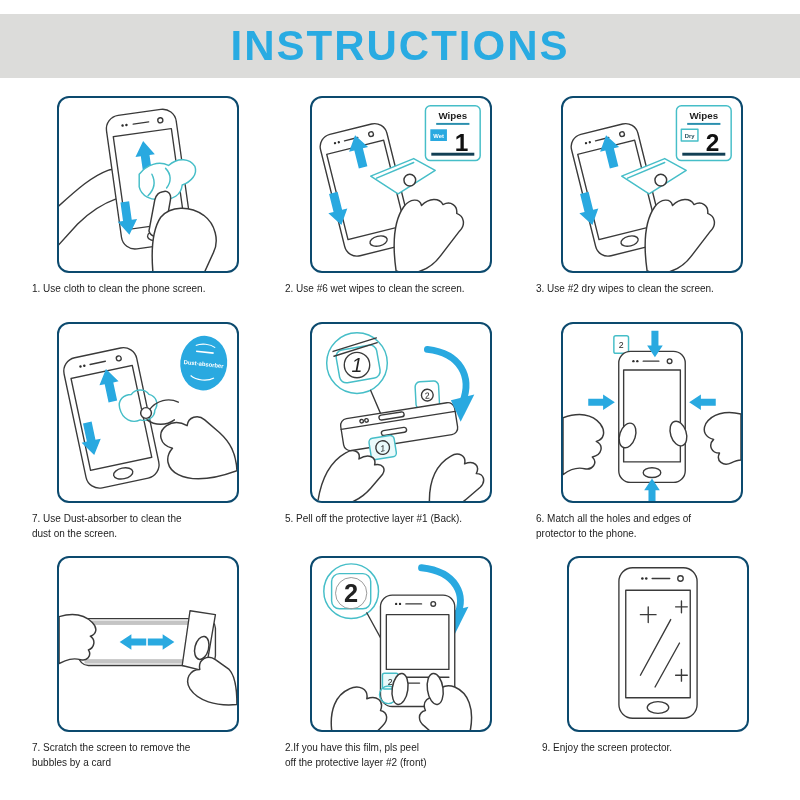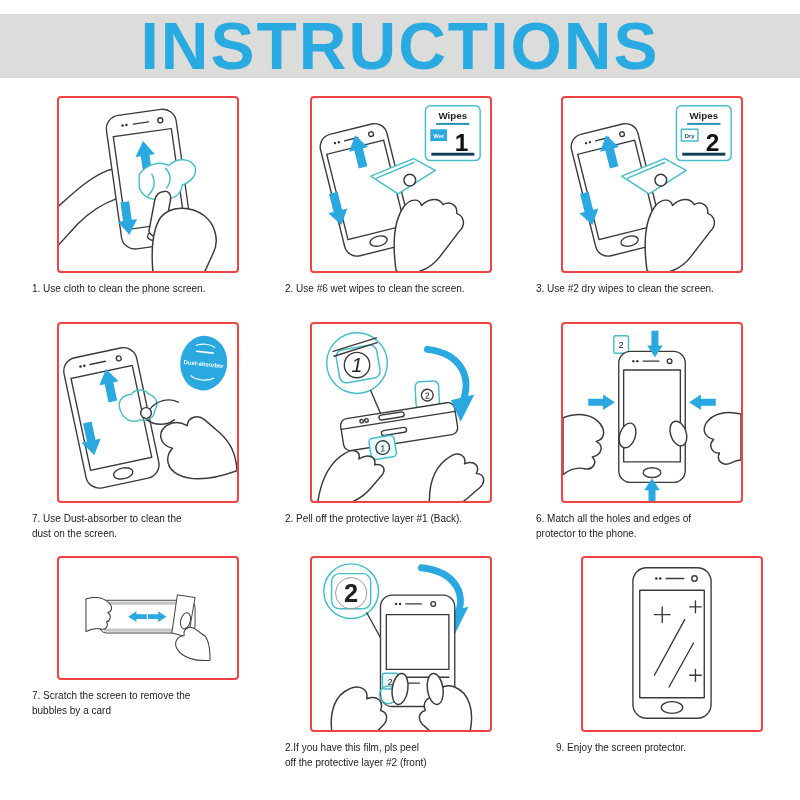--- a/index.html
+++ b/index.html
@@ -1,23 +1,23 @@
 <!DOCTYPE html>
 <html><head>
 <meta charset="utf-8">
 <style>
   html,body{margin:0;padding:0;background:#fff;}
   .page{position:relative;width:800px;height:800px;background:#fff;overflow:hidden;
         font-family:"Liberation Sans",sans-serif;}
   .band{position:absolute;left:0;top:14px;width:800px;height:64px;background:#dcdcda;
         display:flex;align-items:center;justify-content:center;}
-  .band h1{margin:12px;font-size:66px;font-weight:bold;color:#29abe2;letter-spacing:2px;}
+  .band h1{margin:12px;font-size:42px;font-weight:bold;color:#29abe2;letter-spacing:2px;}
   figure.step{position:absolute;margin:0;}
-  .panel{width:100%;height:100%;box-sizing:border-box;border:2px solid #ef4444;
-         border-radius:4px;background:#fff;overflow:hidden;}
+  .panel{width:100%;height:100%;box-sizing:border-box;border:2px solid #0c4a6e;
+         border-radius:12px;background:#fff;overflow:hidden;}
   .panel svg{display:block;width:100%;height:100%;}
   figcaption{position:absolute;left:-25px;top:calc(100% + 8px);width:270px;
              font-size:10px;line-height:1.5;color:#1d1d1d;white-space:pre-line;}
   
   svg text{font-family:"Liberation Sans",sans-serif;}
   .ln{fill:none;stroke:#3a3a3a;stroke-width:1.4;stroke-linecap:round;stroke-linejoin:round;}
   .fw{fill:#fff;stroke:#3a3a3a;stroke-width:1.4;stroke-linejoin:round;}
   .hand{fill:#fff;stroke:#3a3a3a;stroke-width:1.5;stroke-linejoin:round;stroke-linecap:round;}
   .tl{fill:none;stroke:#46bec8;stroke-width:1.5;stroke-linecap:round;stroke-linejoin:round;}
   .tlf{fill:#fff;stroke:#46bec8;stroke-width:1.5;stroke-linejoin:round;}
@@ -200,21 +200,21 @@
         </g>
       </g>
       <g>
         <path class="bluecurve" d="M118,26 C152,30 164,54 154,80"></path>
         <polygon class="blue" points="142,78 166,72 152,100"></polygon>
       </g>
       <path class="hand" d="M6,181 C10,156 20,140 34,132 c8,-5 16,-2 14,6 c10,-6 18,-2 16,6 c8,-2 12,4 8,10 l-12,14 c-12,14 -30,20 -46,18 z"></path>
       <path class="hand" d="M120,181 c0,-22 8,-38 22,-46 c8,-5 16,0 14,8 c10,-4 16,2 12,10 c8,0 10,8 4,14 l-14,12 c-12,10 -26,12 -38,2 z"></path>
     </svg>
       </div>
-    <figcaption>2. Pell off the protective layer #1 (Back).</figcaption>
+    <figcaption>5. Pell off the protective layer #1 (Back).</figcaption>
   </figure>
 
   <figure class="step" style="left:561px;top:322px;width:182px;height:181px;">
     <div class="panel">
         <svg viewBox="0 0 182 181">
       <g>
         <rect class="tlf" x="52" y="12" width="15" height="18" rx="2"></rect>
         <text class="t-tab" x="59.5" y="25" text-anchor="middle">2</text>
       </g>
       <g transform="translate(57,28)">
@@ -233,21 +233,21 @@
       <path class="hand" d="M0,96 c16,-6 30,-4 38,6 c6,8 4,16 -4,18 c8,4 6,14 -4,16 c6,6 0,14 -8,12 c-8,-2 -14,0 -22,6 z"></path>
       <ellipse class="hand" cx="66" cy="114" rx="8" ry="13" transform="rotate(18 66 114)"></ellipse>
       <path class="hand" d="M182,92 c-16,-4 -30,0 -36,10 c-4,8 0,14 8,16 c-6,6 -2,14 6,14 c-4,8 4,14 12,10 c4,-2 7,-3 10,-3 z"></path>
       <ellipse class="hand" cx="118" cy="112" rx="8" ry="13" transform="rotate(-18 118 112)"></ellipse>
     </svg>
       </div>
     <figcaption>6. Match all the holes and edges of
 protector to the phone.</figcaption>
   </figure>
 
-  <figure class="step" style="left:57px;top:556px;width:182px;height:124px;">
+  <figure class="step" style="left:57px;top:556px;width:182px;height:176px;">
     <div class="panel">
         <svg viewBox="0 0 182 176">
       <g>
         <rect class="fw" x="20" y="62" width="140" height="48" rx="10"></rect>
         <rect x="26" y="64" width="108" height="4.5" fill="#c4c4c4"></rect>
         <rect x="26" y="103.5" width="108" height="4.5" fill="#c4c4c4"></rect>
       </g>
       <path class="blue" transform="translate(62,86) rotate(-90) scale(0.8)" d="M0,0 L10,15 L4.5,15 L4.5,34 L-4.5,34 L-4.5,15 L-10,15 Z"></path>
       <path class="blue" transform="translate(118,86) rotate(90) scale(0.8)" d="M0,0 L10,15 L4.5,15 L4.5,34 L-4.5,34 L-4.5,15 L-10,15 Z"></path>
       <path class="fw" d="M134,54 L160,58 L150,116 L126,110 Z"></path>
@@ -295,21 +295,21 @@
       <path class="hand" d="M20,176 c-2,-20 4,-36 18,-42 c10,-5 20,0 18,10 c10,-4 18,2 14,12 c8,2 8,10 2,16 l-10,10 c-12,10 -28,8 -42,-6 z"></path>
       <ellipse class="hand" cx="90" cy="134" rx="8" ry="16" transform="rotate(8 90 134)"></ellipse>
       <path class="hand" d="M162,176 c4,-22 -2,-38 -16,-44 c-10,-4 -20,2 -17,11 c-10,-3 -17,4 -13,13 c-8,2 -8,11 -1,16 l10,9 c12,9 27,6 37,-5 z"></path>
       <ellipse class="hand" cx="126" cy="134" rx="8" ry="16" transform="rotate(-8 126 134)"></ellipse>
     </svg>
       </div>
     <figcaption>2.If you have this film, pls peel
 off the protective layer #2 (front)</figcaption>
   </figure>
 
-  <figure class="step" style="left:581px;top:556px;width:182px;height:176px;">
+  <figure class="step" style="left:567px;top:556px;width:182px;height:176px;">
     <div class="panel">
         <svg viewBox="0 0 182 176">
       <g transform="translate(51,10)">
         <rect class="fw" x="0" y="0" width="80" height="154" rx="14" stroke-width="1.6"></rect>
         <circle class="dk" cx="24" cy="11" r="1.3"></circle>
             <circle class="dk" cx="28" cy="11" r="1.3"></circle>
         <path class="ln" d="M34,11 H52" stroke-width="2.4"></path>
         <circle class="ln" cx="63" cy="11" r="2.8"></circle>
         <rect class="fw" x="7" y="23" width="66" height="110"></rect>
         <ellipse class="ln" cx="40" cy="143" rx="11" ry="6"></ellipse>

